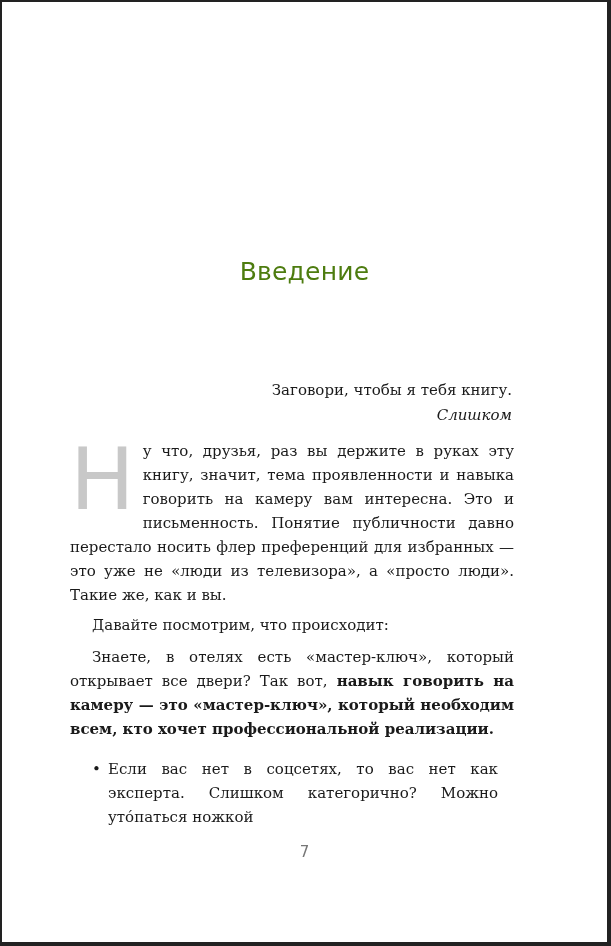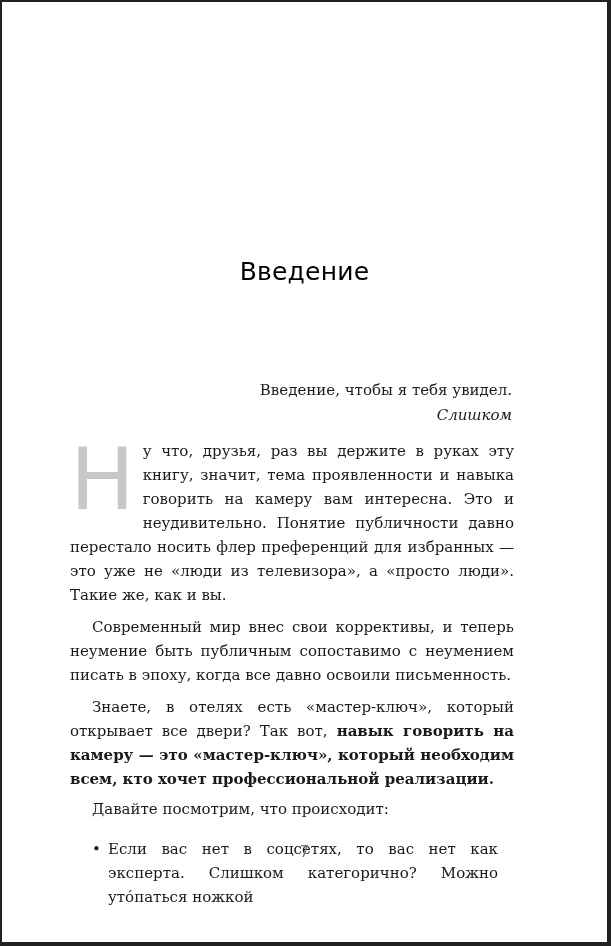--- a/index.html
+++ b/index.html
@@ -5,21 +5,21 @@
     html, body { margin: 0; padding: 0; background: #222; }
     body { width: 611px; height: 946px; position: relative; overflow: hidden; }
     .page {
       position: absolute; left: 2px; top: 2px; width: 605px; height: 940px;
       background: #ffffff; border: 0;
     }
     .title {
       position: absolute; left: 0; right: 0; top: 255px;
       text-align: center;
       font-family: "DejaVu Sans", sans-serif;
-      font-size: 25px; color: #000000; letter-spacing: 0.2px;
+      font-size: 25px; color: #4d7c0f; letter-spacing: 0.2px;
     }
     .epigraph {
       position: absolute; right: 95px; top: 376px; text-align: right;
       font-family: "DejaVu Serif", serif; font-size: 15px; color: #1a1a1a;
       line-height: 25px;
     }
     .epigraph .author { font-style: italic; }
     .body {
       position: absolute; left: 68px; top: 437px; width: 444px;
       font-family: "DejaVu Serif", serif; font-size: 15px; color: #1a1a1a;
@@ -46,30 +46,29 @@
       font-family: "DejaVu Sans", sans-serif; font-size: 15px; color: #777;
     }
   </style>
 </head>
 <body>
 
 <div class="page">
   <div class="title">Введение</div>
 
   <div class="epigraph">
-    <div>Введение, чтобы я тебя увидел.</div>
+    <div>Заговори, чтобы я тебя книгу.</div>
     <div class="author">Слишком</div>
   </div>
 
   <div class="body">
     <p class="dropcap-par">
-      <span class="dropcap">Н</span><span>у что, друзья, раз вы держите в руках эту книгу, значит, тема проявленности и навыка говорить на камеру вам интересна. Это и неудивительно. Понятие публичности давно перестало носить флер преференций для избранных — это уже не «люди из телевизора», а «просто люди». Такие же, как и вы.</span>
+      <span class="dropcap">Н</span><span>у что, друзья, раз вы держите в руках эту книгу, значит, тема проявленности и навыка говорить на камеру вам интересна. Это и письменность. Понятие публичности давно перестало носить флер преференций для избранных — это уже не «люди из телевизора», а «просто люди». Такие же, как и вы.</span>
     </p>
-    <p class="indent">Современный мир внес свои коррективы, и теперь неумение быть публичным сопоставимо с неумением писать в эпоху, когда все давно освоили письменность.</p>
+    <p class="indent plain-indent">Давайте посмотрим, что происходит:</p>
     <p class="indent"><span>Знаете, в отелях есть «мастер-ключ», который открывает все двери? Так вот, </span><span class="bold">навык говорить на камеру — это «мастер-ключ», который необходим всем, кто хочет профессиональной реализации.</span></p>
-    <p class="indent plain-indent">Давайте посмотрим, что происходит:</p>
     <ul class="bullet-list">
       <li>Если вас нет в соцсетях, то вас нет как эксперта. Слишком категорично? Можно утóпаться ножкой</li>
     </ul>
   </div>
 
   <div class="page-number">7</div>
 </div>
 
 </body></html>

